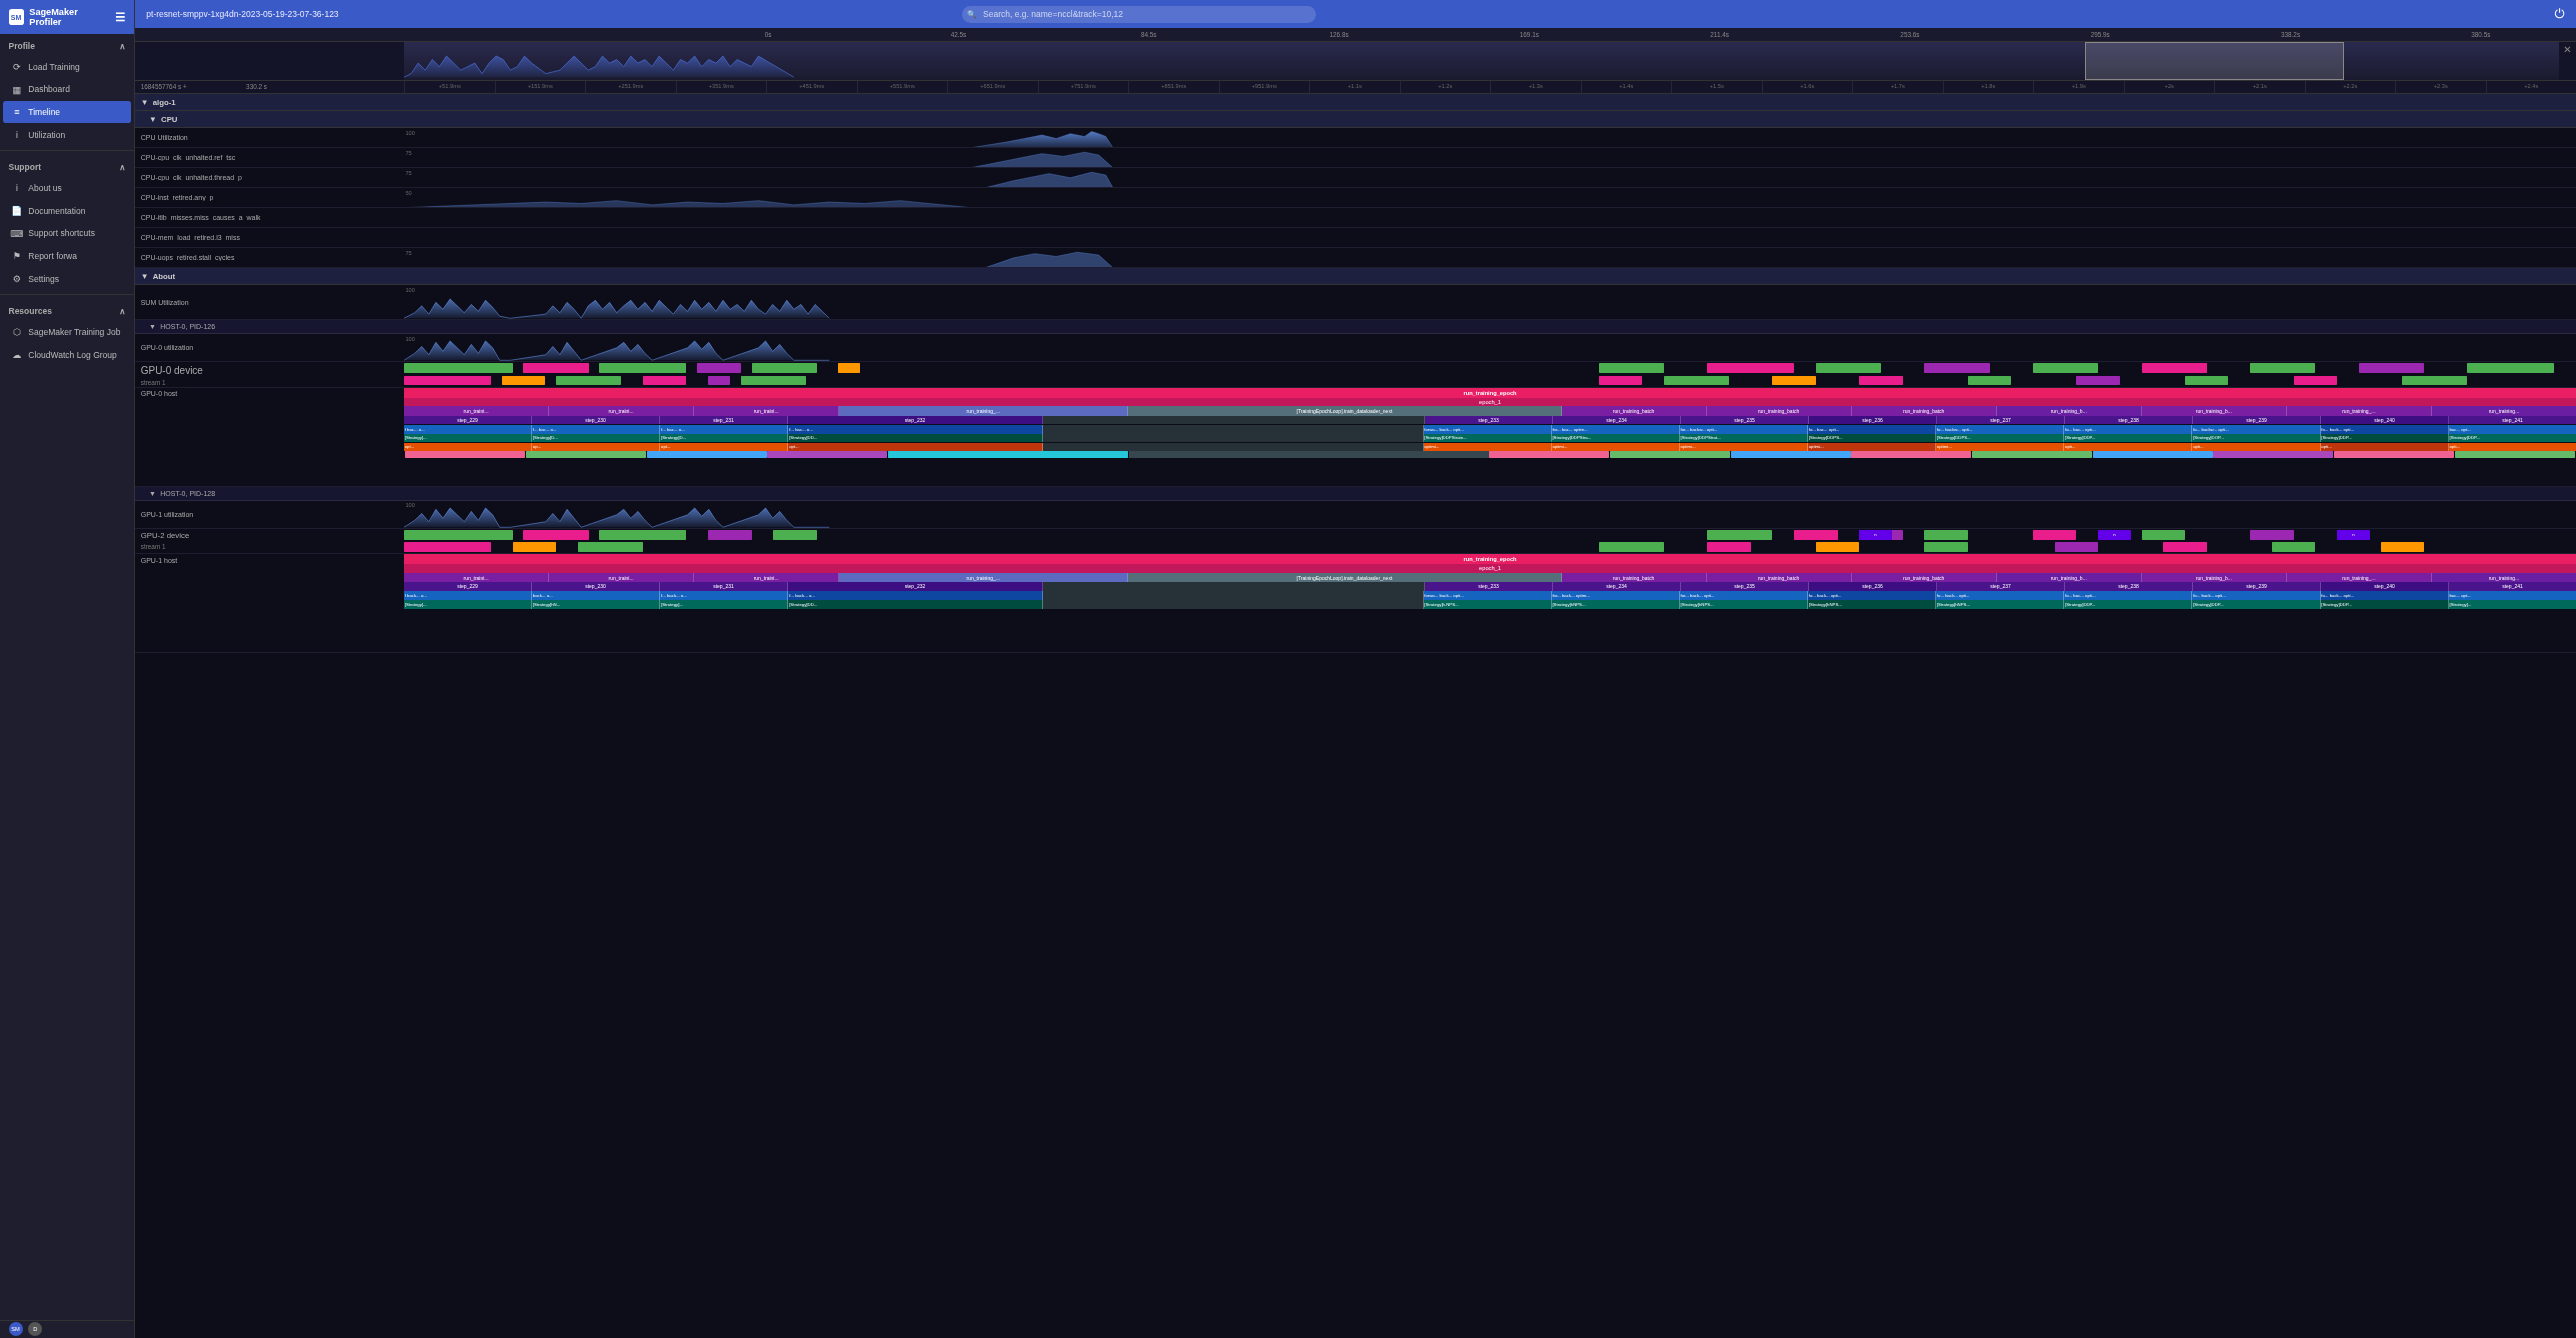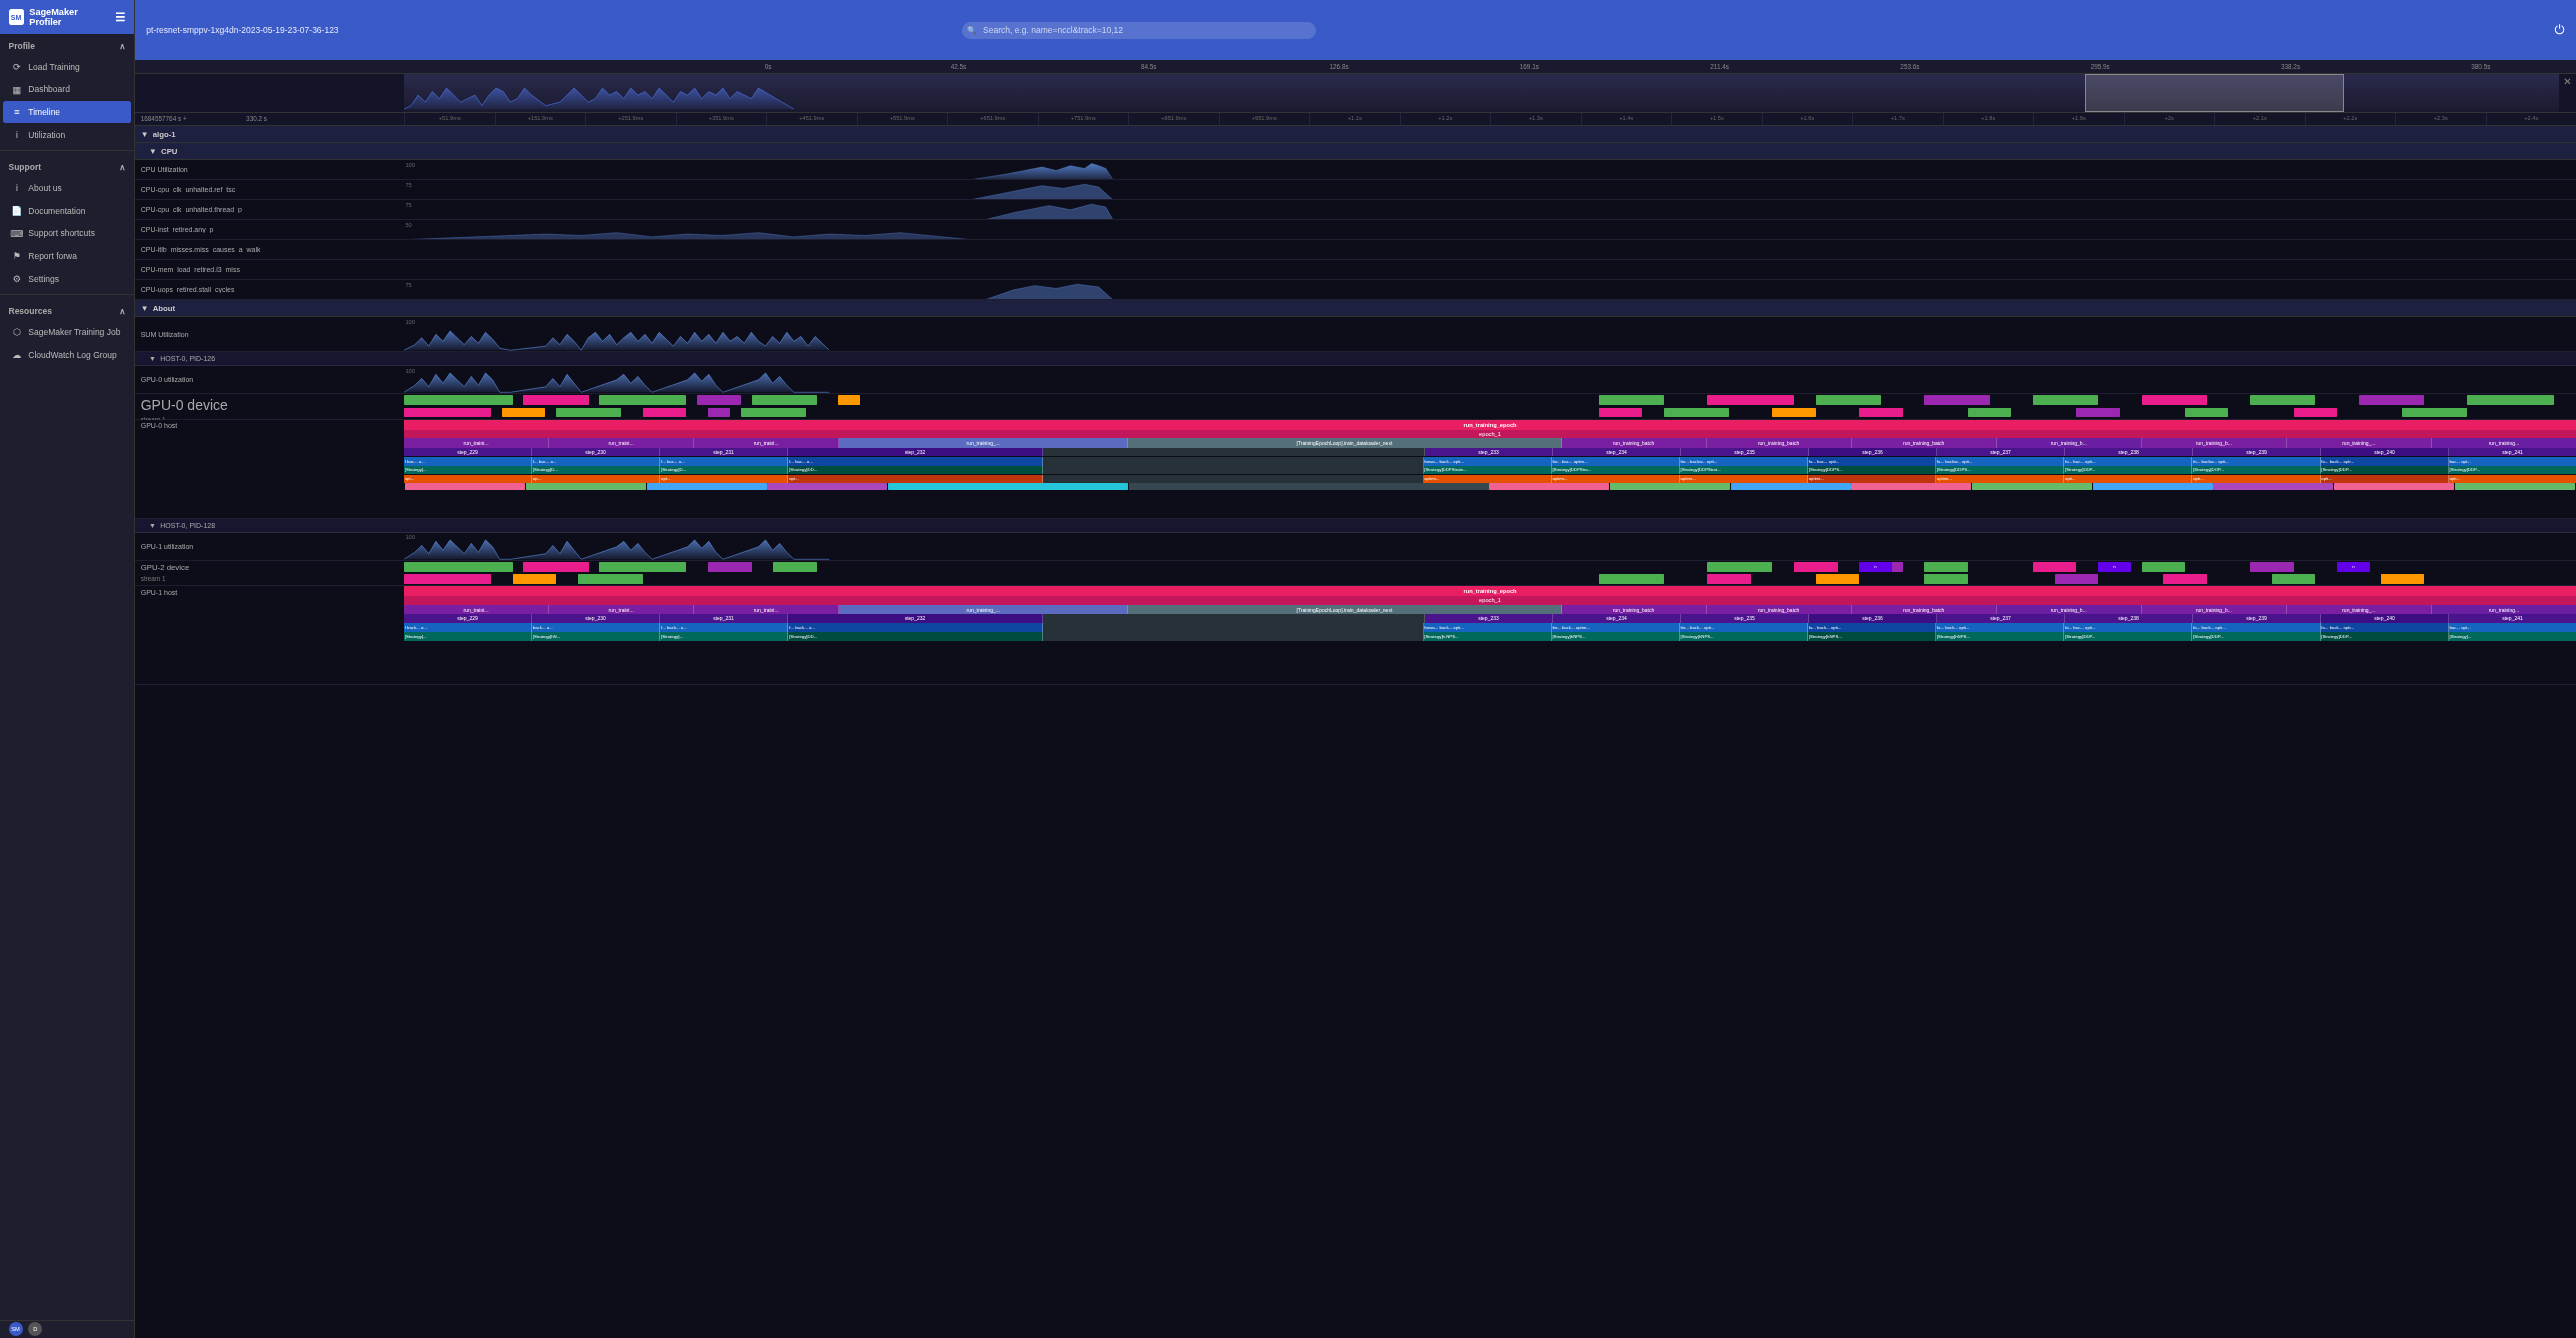--- a/index.html
+++ b/index.html
@@ -73,21 +73,21 @@
       display: flex;
       align-items: center;
       gap: 8.5px;
       color: white;
       min-height: 28px;
     }
     #topbar .job-title { font-size: 8.5px; font-weight: 500; color: #e8e8ff; }
     #search-bar {
       flex: 1;
       max-width: 354px;
-      margin: 16px auto;
+      margin: 0 auto;
     }
     #search-bar input {
       width: 100%;
       padding: 3.5px 8.5px 3.5px 21px;
       border-radius: 14px;
       border: none;
       background: rgba(255,255,255,0.15);
       color: white;
       font-size: 8.5px;
       outline: none;
@@ -596,21 +596,21 @@
               <stop offset="100%" stop-color="#6495ed" stop-opacity="0.1"></stop>
             </linearGradient>
           </defs>
           <path d="M0,38 L15,28 L25,18 L35,30 L45,12 L55,25 L65,10 L75,20 L85,30 L95,15 L105,28 L115,10 L125,20 L135,38 L150,38 L200,30 L210,18 L220,30 L230,12 L240,25 L250,38 L300,20 L310,12 L320,25 L330,15 L340,28 L350,38 L400,20 L410,10 L420,22 L430,12 L440,28 L450,38 L500,20 L510,10 L520,25 L530,15 L540,28 L550,38 L600,38" fill="url(#gpu0Grad)" stroke="#6495ed" stroke-width="0.8"></path>
         </svg>
       </div>
     </div>
 
     <div class="track-row-tall">
       <div class="track-label">
-        <div style="font-size:14px;color:#aaa;">GPU-0 device</div>
+        <div style="font-size:10px;color:#aaa;">GPU-0 device</div>
         <div style="font-size:6.4px;color:#777;margin-top:1.4px;">stream 1</div>
         <div style="font-size:6.4px;color:#777;margin-top:1.4px;">stream 2</div>
       </div>
       <div class="gpu-blocks">
 
         <div class="gpu-stream-row">
           <div style="position:absolute;left:0%;width:5%;height:80%;top:10%;background:#4caf50;border-radius:0.7px;"></div>
           <div style="position:absolute;left:5.5%;width:3%;height:80%;top:10%;background:#e91e8c;border-radius:0.7px;"></div>
           <div style="position:absolute;left:9%;width:4%;height:80%;top:10%;background:#4caf50;border-radius:0.7px;"></div>
           <div style="position:absolute;left:13.5%;width:2%;height:80%;top:10%;background:#9c27b0;border-radius:0.7px;"></div>

